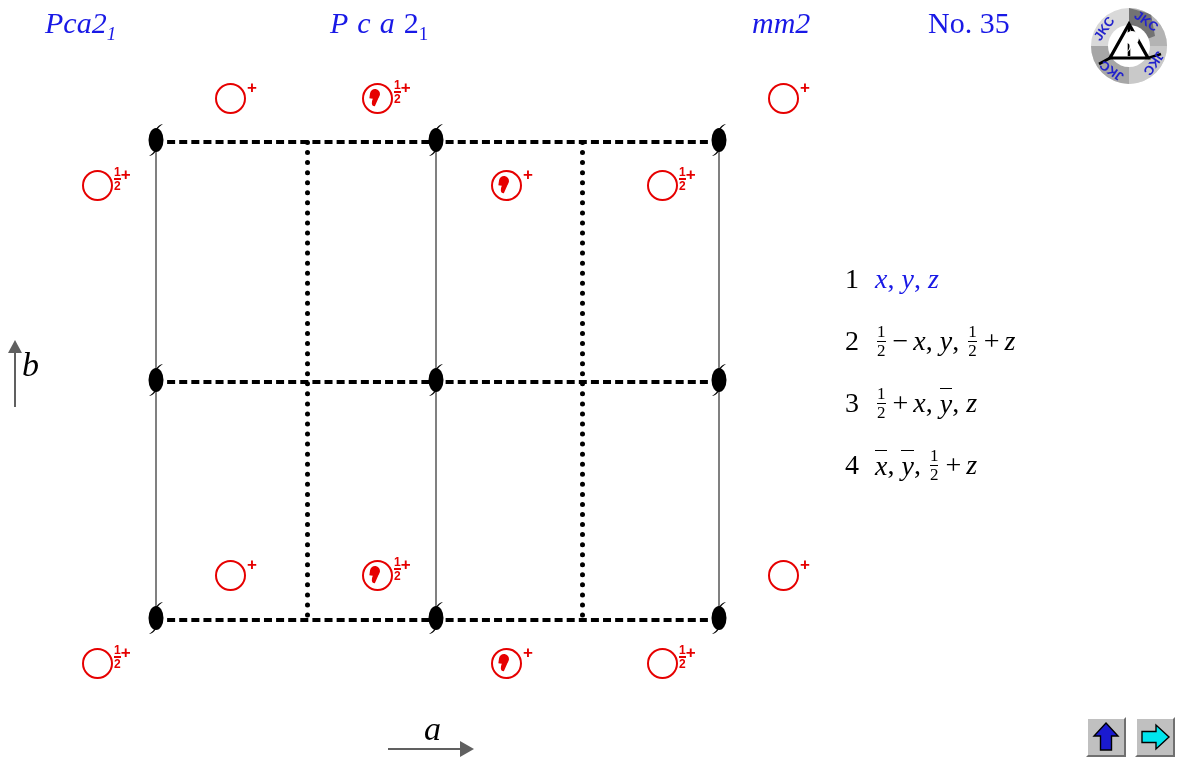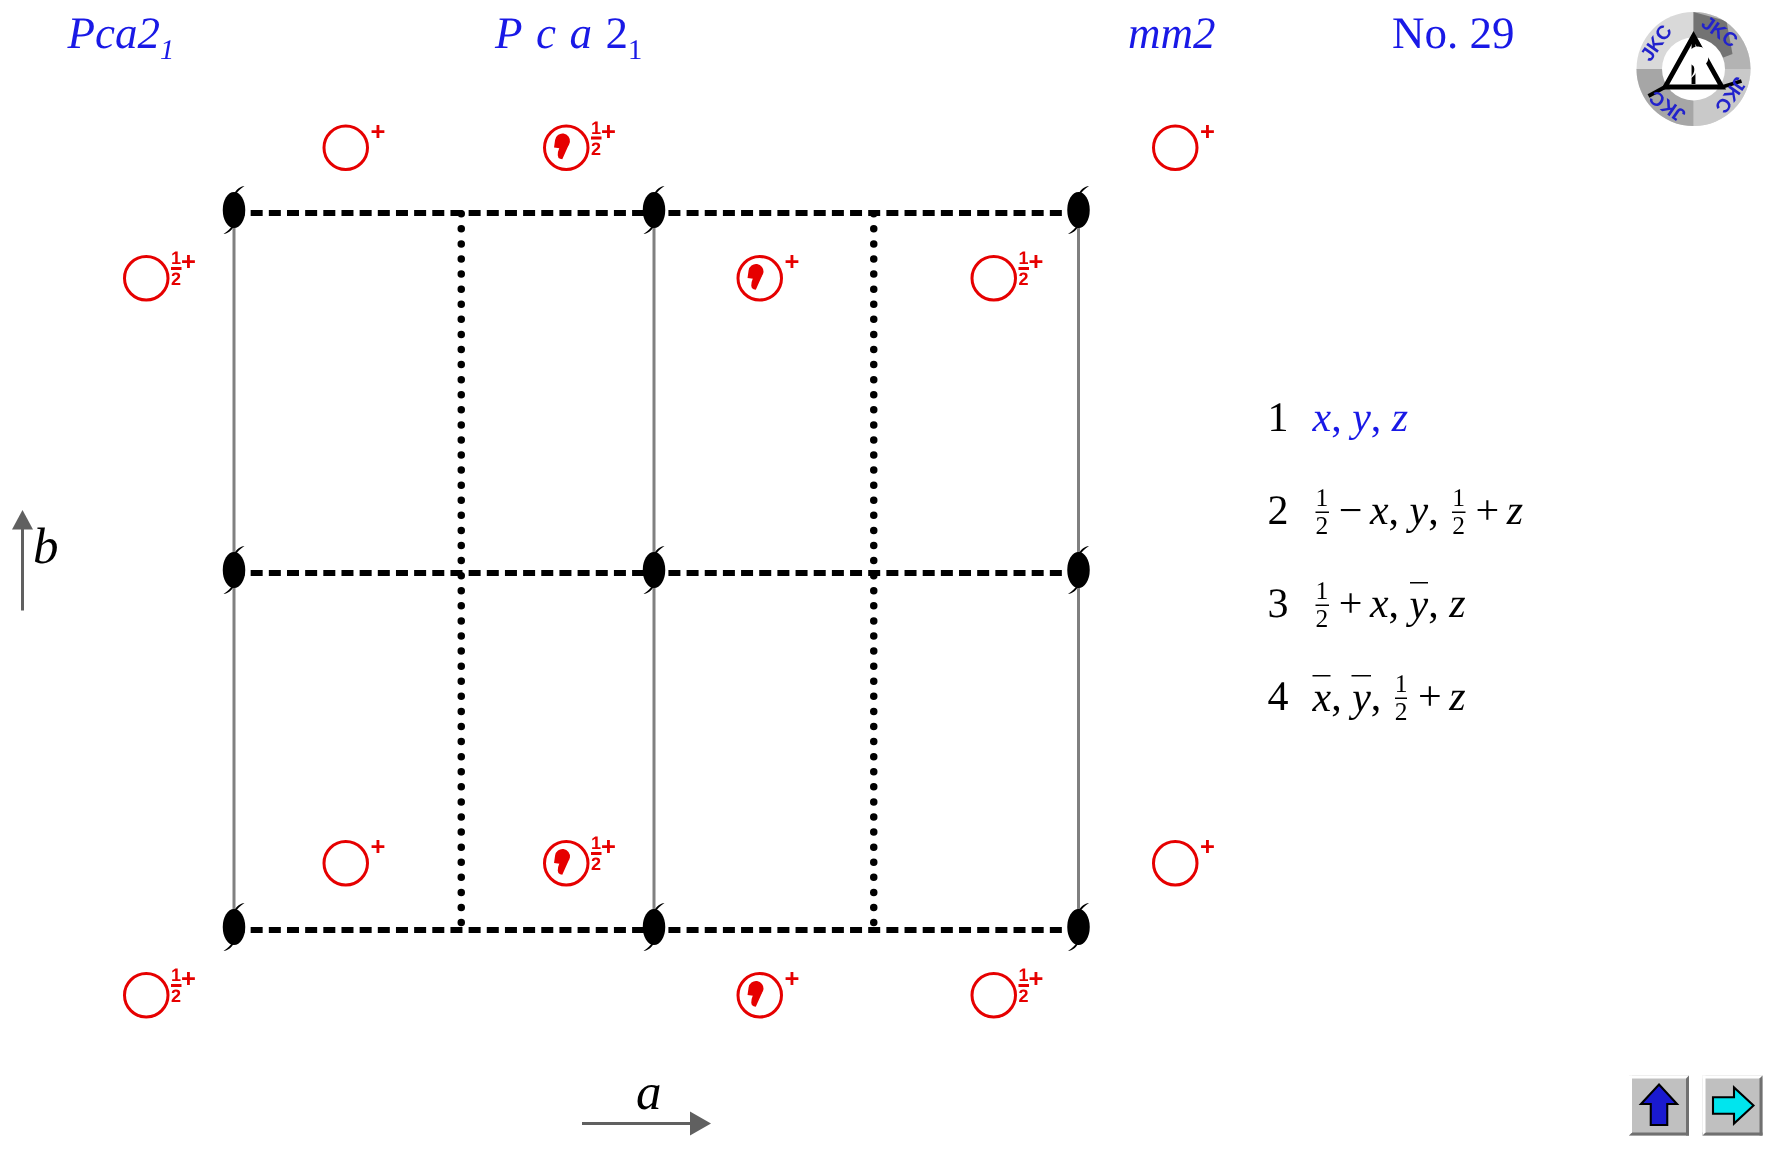--- a/index.html
+++ b/index.html
@@ -104,21 +104,21 @@
   #nav-right{left:1135px;top:717px;}
 </style>
 </head>
 <body>
 
 <div class="abs hdr" id="hdr-short"><span>Pca2</span><span class="sub">1</span></div>
 
 <div class="abs hdr" id="hdr-full"><span>P</span><span class="sp"></span><span>c</span><span class="sp"></span><span>a</span><span class="sp"></span><span class="upright" style="font-style:normal;">2</span><span class="sub" style="font-style:normal;">1</span></div>
 
 <div class="abs hdr" id="hdr-point">mm2</div>
-<div class="abs hdr" id="hdr-num">No. 29</div>
+<div class="abs hdr" id="hdr-num">No. 35</div>
 
 <div class="abs" id="logo">
   <svg width="80" height="80" viewBox="0 0 80 80">
     <defs>
       <clipPath id="discclip">
           <circle cx="40" cy="40" r="38"></circle>
         </clipPath>
     </defs>
     <g clip-path="url(#discclip)">
       <rect x="0" y="0" width="80" height="80" fill="#d9d9d9"></rect>

